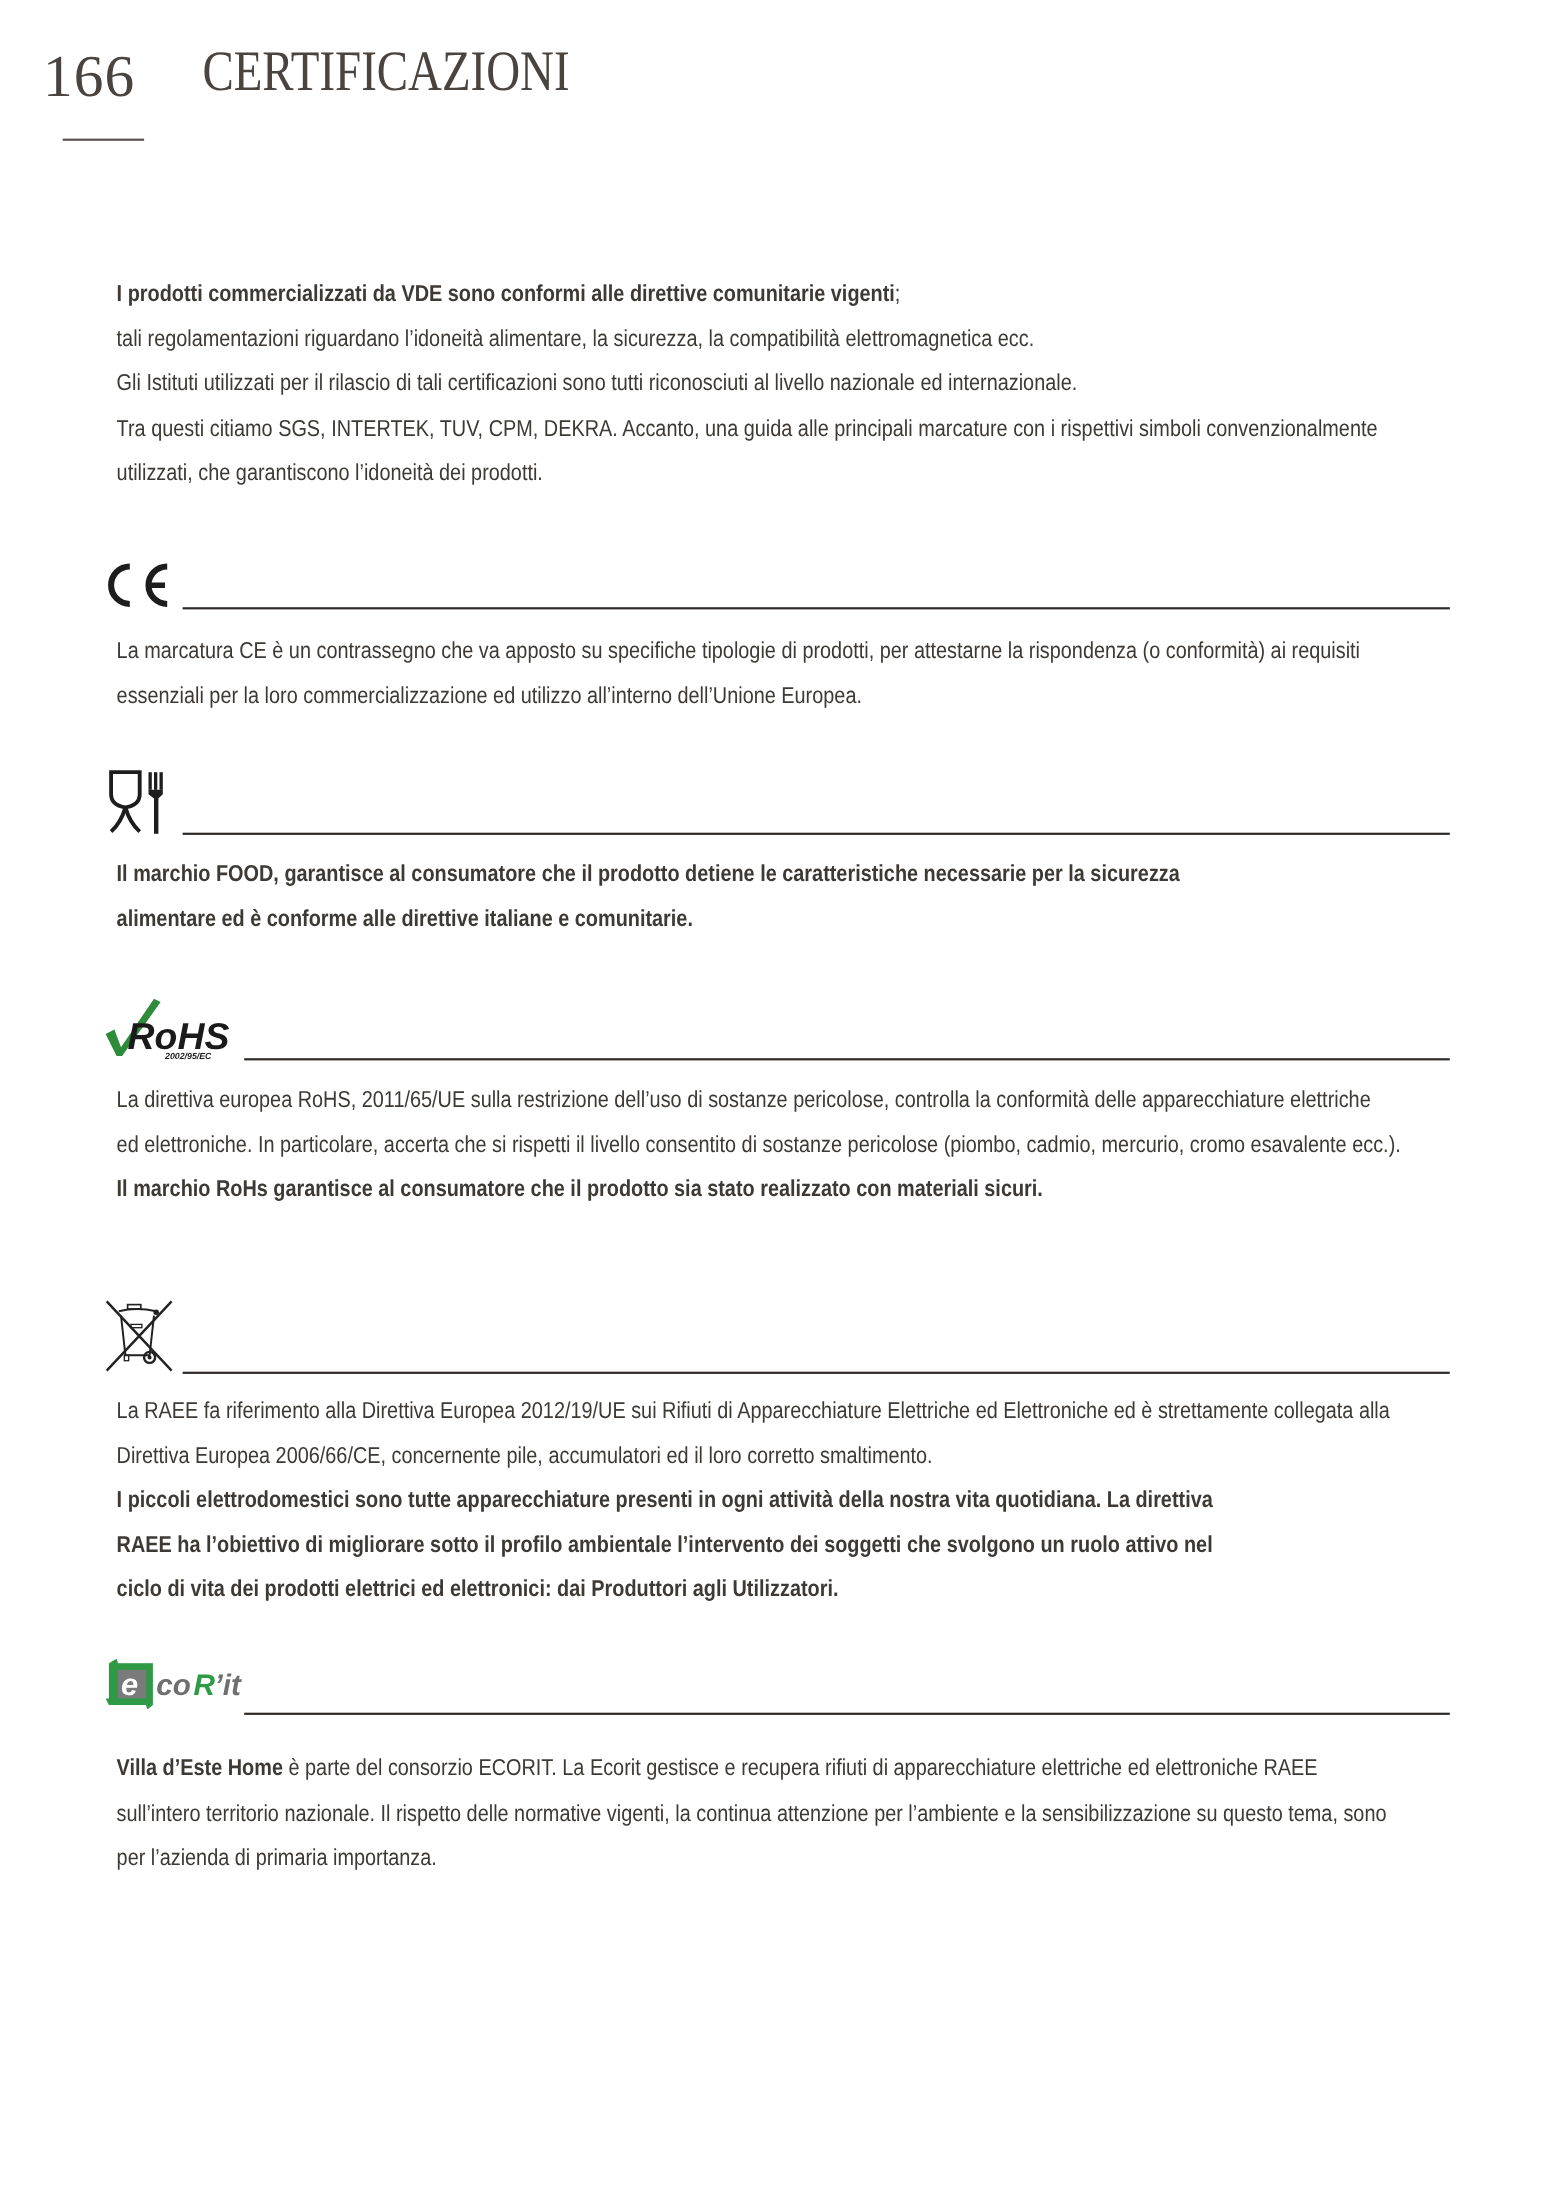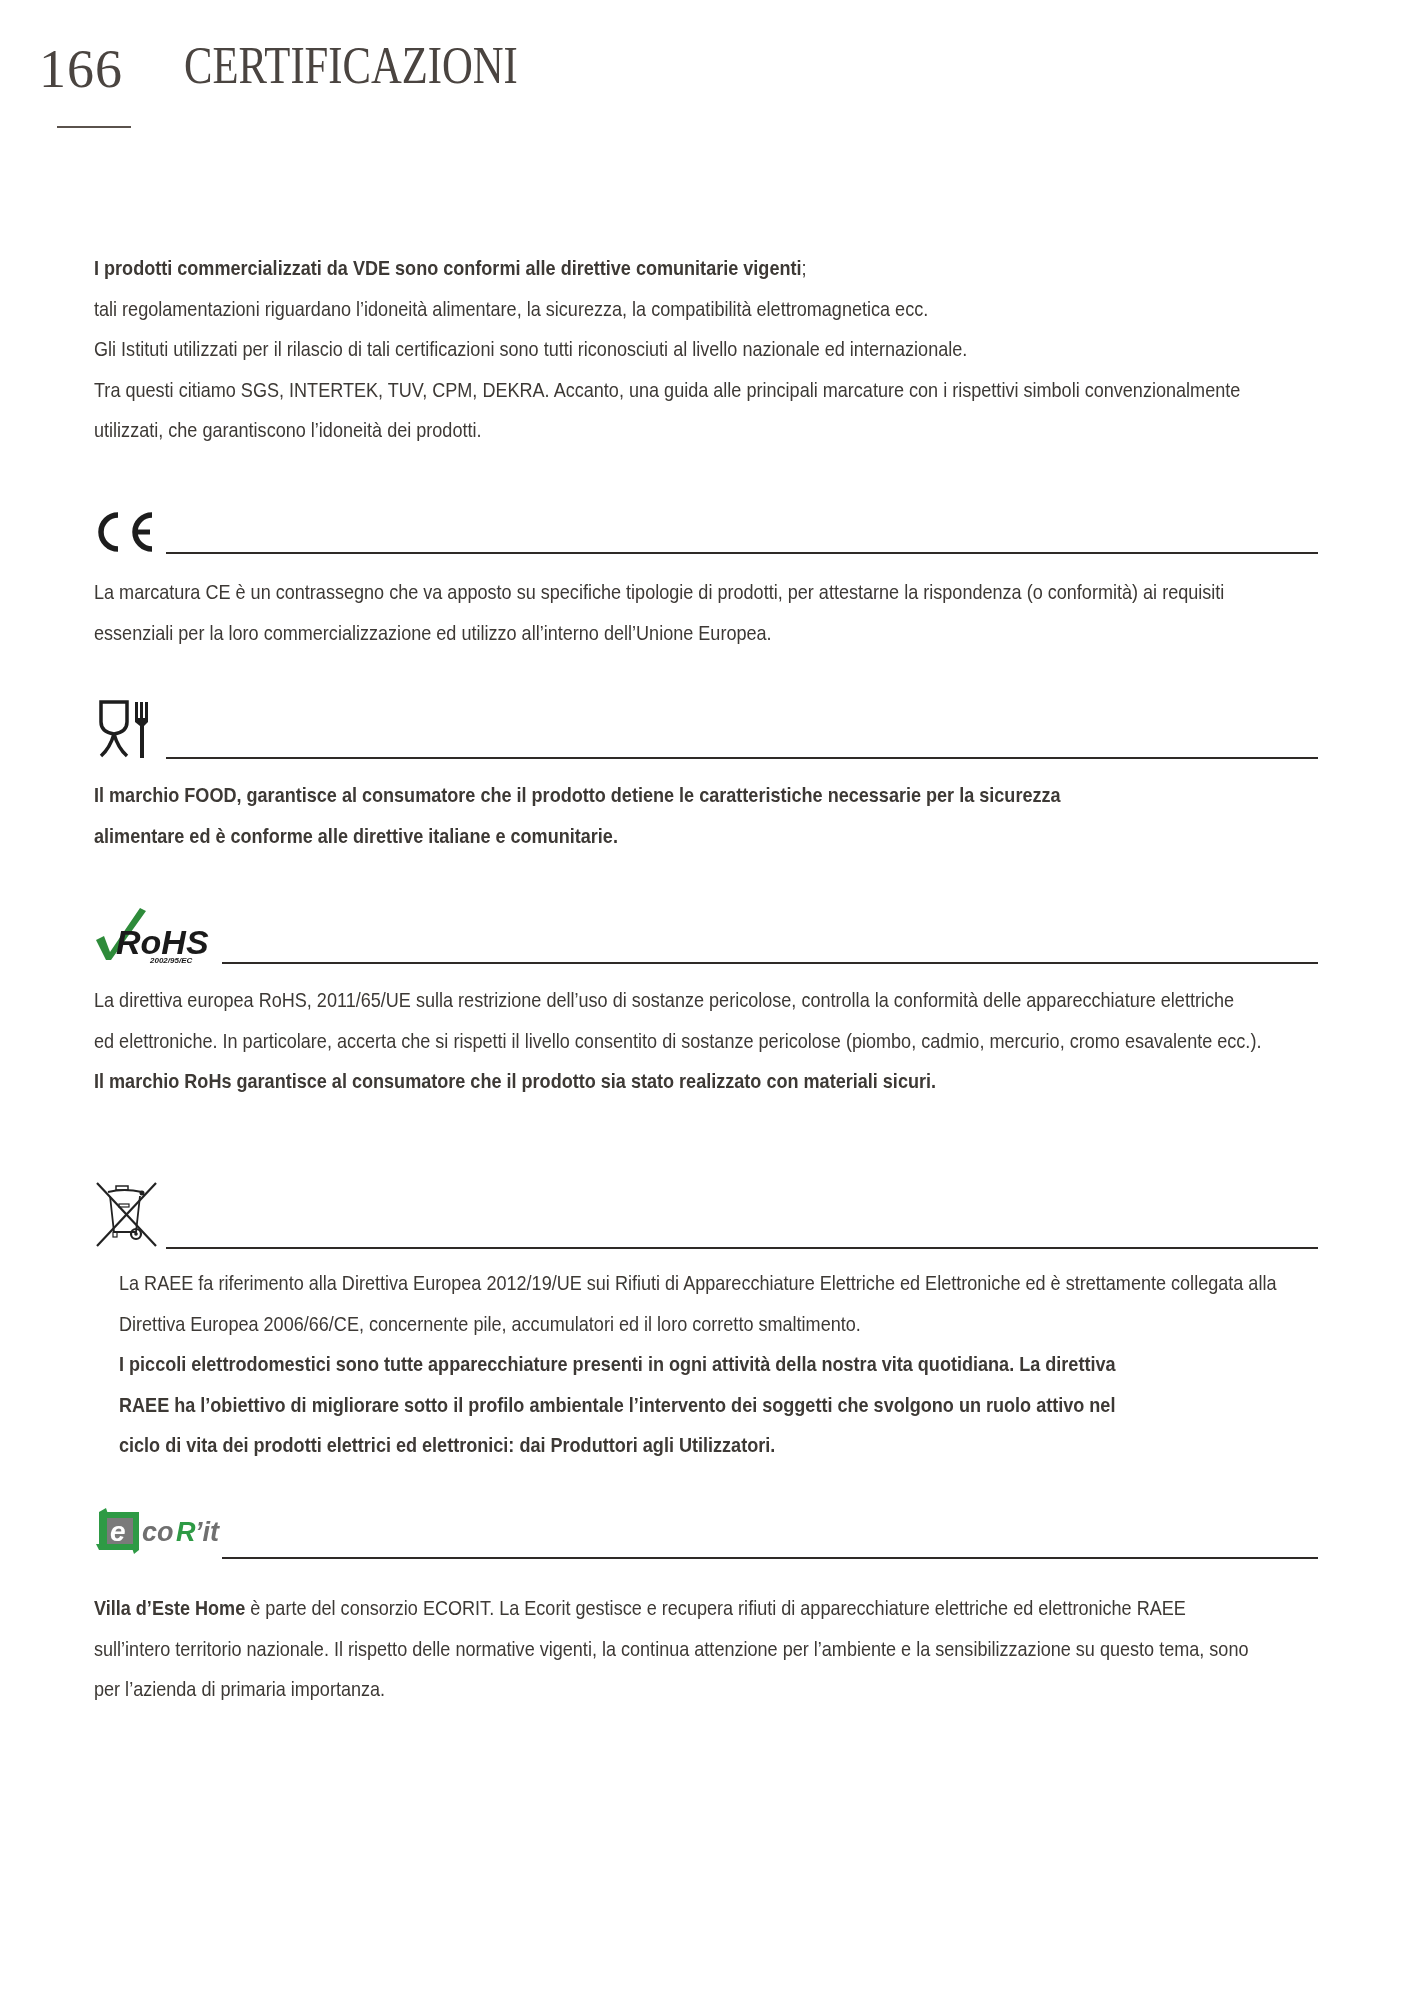--- a/index.html
+++ b/index.html
@@ -1,20 +1,20 @@
 <!DOCTYPE html>
 <html><head>
 <meta charset="utf-8">
 <style>
   html, body { margin:0; padding:0; background:#ffffff; }
   body { width:1414px; height:2000px; position:relative; overflow:hidden; color:#3d3935; font-family:"Liberation Sans Narrow","Liberation Sans", sans-serif; }
   .page-number { position:absolute; left:39px; top:38px; font-family:"Liberation Serif","DejaVu Serif", serif; font-size:54px; color:#4a4440; letter-spacing:1px; }
   .page-title { position:absolute; left:184px; top:36px; font-family:"Liberation Serif","DejaVu Serif", serif; font-size:52px; color:#4a4440; transform:scaleX(0.82); transform-origin:left top; letter-spacing:0px; }
   .header-rule { position:absolute; left:57px; top:126px; width:74px; height:2px; background:#5a524c; }
-  .para { position:absolute; left:94px; width:1256px; font-size:21px; line-height:40.5px; color:#3d3935; }
+  .para { position:absolute; left:106px; width:1256px; font-size:21px; line-height:40.5px; color:#3d3935; }
   .para .ln { display:block; white-space:nowrap; transform:scaleX(0.86); transform-origin:left center; }
   .b { font-weight:bold; }
   .sec-rule { position:absolute; height:2px; background:#2e2a27; }
   .icon { position:absolute;font-style:italic; }
 </style>
 </head>
 <body>
 
 <div class="page-number">166</div>
 <div class="page-title">CERTIFICAZIONI</div>
@@ -80,21 +80,21 @@
     <path d="M16 16 L20 52 L42 52 L46 16" fill="none" stroke="#222" stroke-width="1.8"></path>
     <rect x="25" y="24" width="10" height="3" fill="none" stroke="#222" stroke-width="1.2"></rect>
     <rect x="19" y="52" width="4" height="5" fill="none" stroke="#222" stroke-width="1.2"></rect>
     <circle cx="42" cy="54" r="5" fill="none" stroke="#222" stroke-width="2.2"></circle>
     <circle cx="42" cy="54" r="1.8" fill="#222"></circle>
     <line x1="3" y1="3" x2="62" y2="66" stroke="#222" stroke-width="2.2"></line>
     <line x1="62" y1="3" x2="3" y2="66" stroke="#222" stroke-width="2.2"></line>
   </svg>
 </div>
 <div class="sec-rule" style="left:166px; top:1247px; width:1152px;"></div>
-<div class="para" style="top:1263px;margin-left:25px;">
+<div class="para" style="top:1263px;">
   <span class="ln" style="transform: scaleX(0.86); display: block;">La RAEE fa riferimento alla Direttiva Europea 2012/19/UE sui Rifiuti di Apparecchiature Elettriche ed Elettroniche ed è strettamente collegata alla</span>
   <span class="ln" style="transform: scaleX(0.86); display: block;">Direttiva Europea 2006/66/CE, concernente pile, accumulatori ed il loro corretto smaltimento.</span>
   <span class="ln b" style="transform: scaleX(0.86); display: block;">I piccoli elettrodomestici sono tutte apparecchiature presenti in ogni attività della nostra vita quotidiana. La direttiva</span>
   <span class="ln b" style="transform: scaleX(0.86); display: block;">RAEE ha l’obiettivo di migliorare sotto il profilo ambientale l’intervento dei soggetti che svolgono un ruolo attivo nel</span>
   <span class="ln b" style="transform: scaleX(0.86); display: block;">ciclo di vita dei prodotti elettrici ed elettronici: dai Produttori agli Utilizzatori.</span>
 </div>
 
 <div class="icon" style="left:96px; top:1508px; width:134px; height:46px;">
   <svg width="134" height="46" viewBox="0 0 134 46">
     <rect x="3" y="4" width="40" height="38" fill="#2e9a45"></rect>

